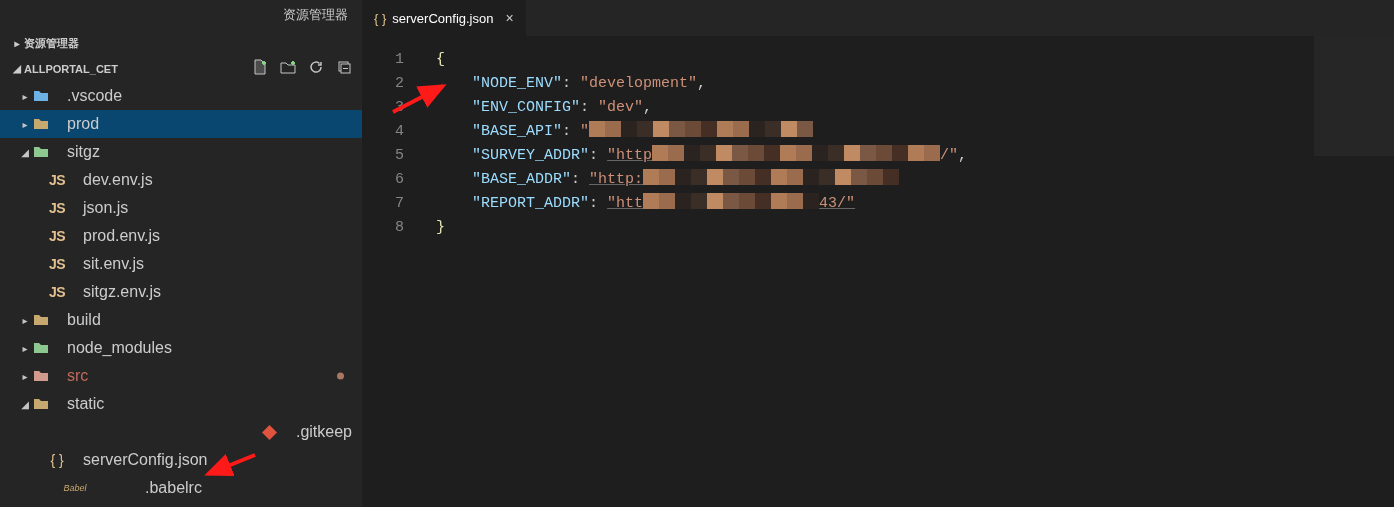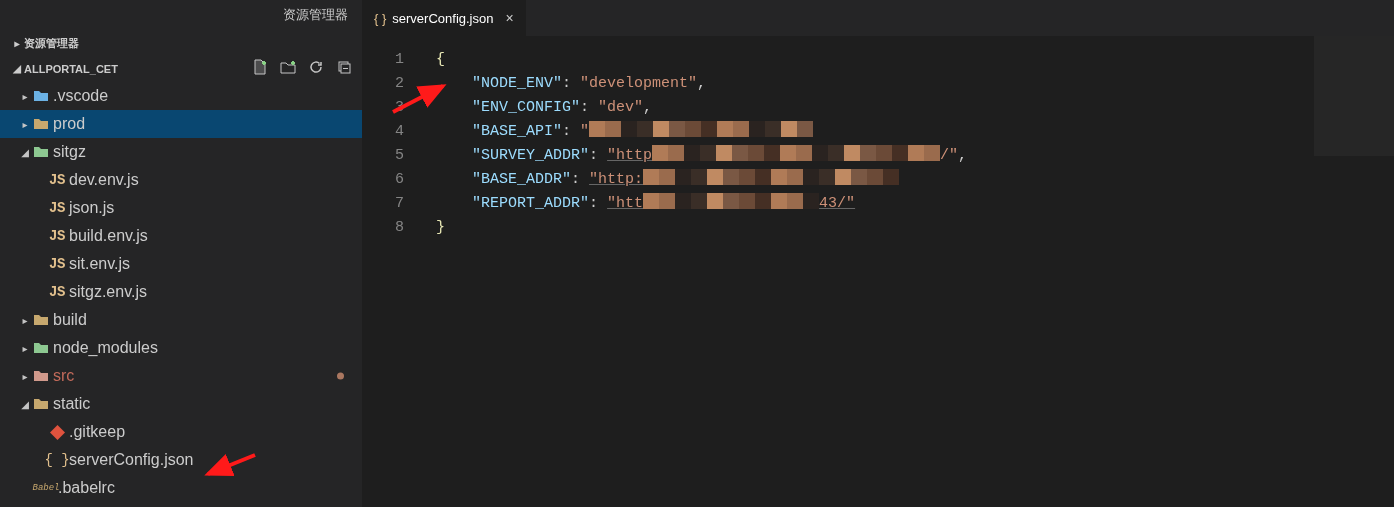--- a/index.html
+++ b/index.html
@@ -76,23 +76,22 @@
     width: 14px;
     display: inline-flex;
     justify-content: center;
     font-size: 10px;
     color: #c5c5c5;
   }
   .node .icon {
     width: 18px;
     display: inline-flex;
     justify-content: center;
-    margin-right: 3px;
+    margin-right: 17px;
     font-size: 14px;
-    font-family: Liberation Mono, monospace;
   }
   .node .label { font-size: 16px; }
   .node.active {
     background: #094771;
   }
   .dirty-dot {
     position: absolute;
     right: 18px;
     top: 50%;
     transform: translateY(-50%);
@@ -280,21 +279,21 @@
         <span class="label">dev.env.js</span>
       </div>
       <div class="node" style="padding-left: 34px;">
         <span class="chev"></span>
         <span class="icon clr-js">JS</span>
         <span class="label">json.js</span>
       </div>
       <div class="node" style="padding-left: 34px;">
         <span class="chev"></span>
         <span class="icon clr-js">JS</span>
-        <span class="label">build.env.js</span>
+        <span class="label">prod.env.js</span>
       </div>
       <div class="node" style="padding-left: 34px;">
         <span class="chev"></span>
         <span class="icon clr-js">JS</span>
         <span class="label">sit.env.js</span>
       </div>
       <div class="node" style="padding-left: 34px;">
         <span class="chev"></span>
         <span class="icon clr-js">JS</span>
         <span class="label">sitgz.env.js</span>
@@ -329,35 +328,35 @@
       </div>
       <div class="node" style="padding-left: 18px;">
         <span class="chev">◢</span>
         <span class="icon clr-fold-tan">
         <svg width="16" height="14" viewBox="0 0 16 14">
             <path fill="currentColor" d="M1 2h5l2 2h7v8H1z"></path>
           </svg>
         </span>
         <span class="label">static</span>
       </div>
-      <div class="node" style="padding-left: 34px;">
+      <div class="node" style="padding-left: 34px; justify-content: flex-end;">
         <span class="chev"></span>
         <span class="icon clr-git">
           <svg width="15" height="15" viewBox="0 0 16 16">
             <path fill="currentColor" d="M8 0l8 8-8 8-8-8z"></path>
           </svg>
         </span>
         <span class="label">.gitkeep</span>
       </div>
       <div class="node" style="padding-left: 34px;">
         <span class="chev"></span>
         <span class="icon clr-json">{ }</span>
         <span class="label">serverConfig.json</span>
       </div>
-      <div class="node" style="padding-left: 23px;">
+      <div class="node" style="padding-left: 8px; gap: 44px;">
         <span class="chev"></span>
         <span class="icon clr-babel" style="font-size:9px;font-style:italic;">Babel</span>
         <span class="label">.babelrc</span>
       </div>
     </div>
 </div>
 
 <div class="main">
 
   <div class="tabbar">

